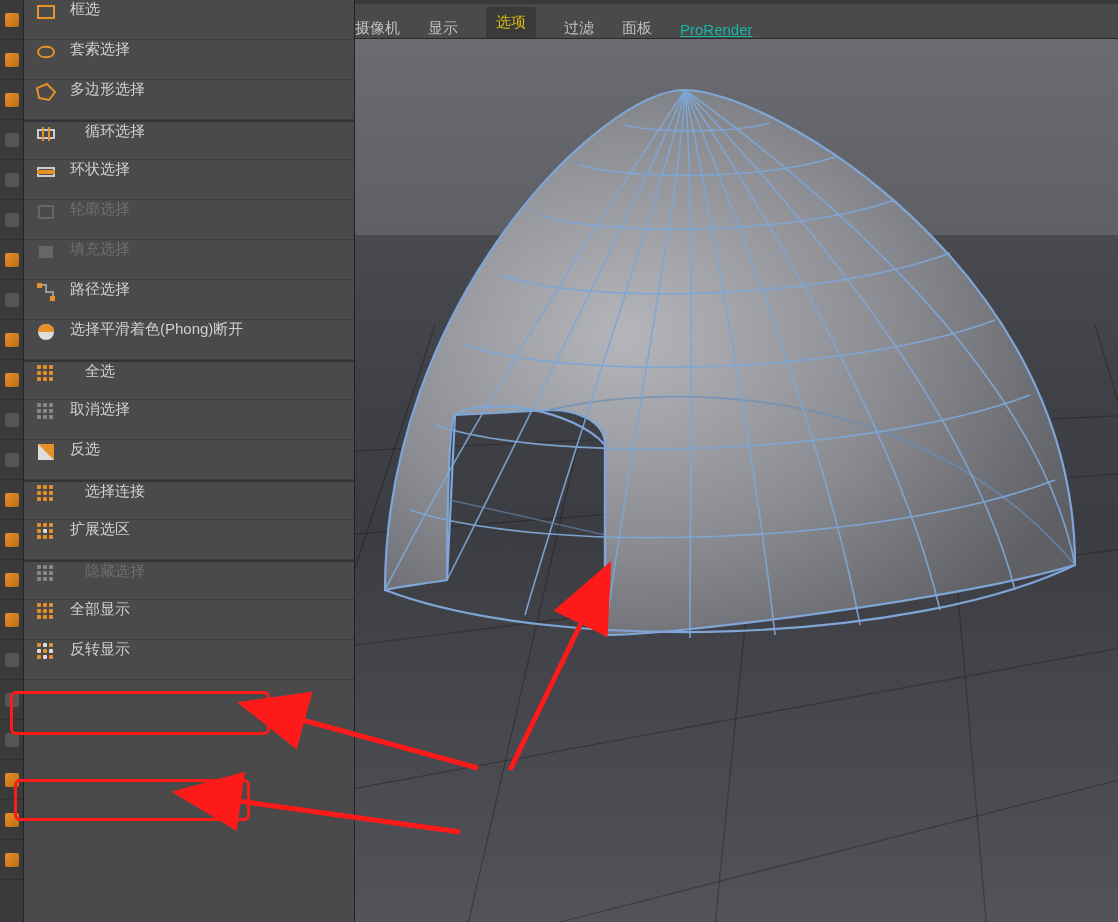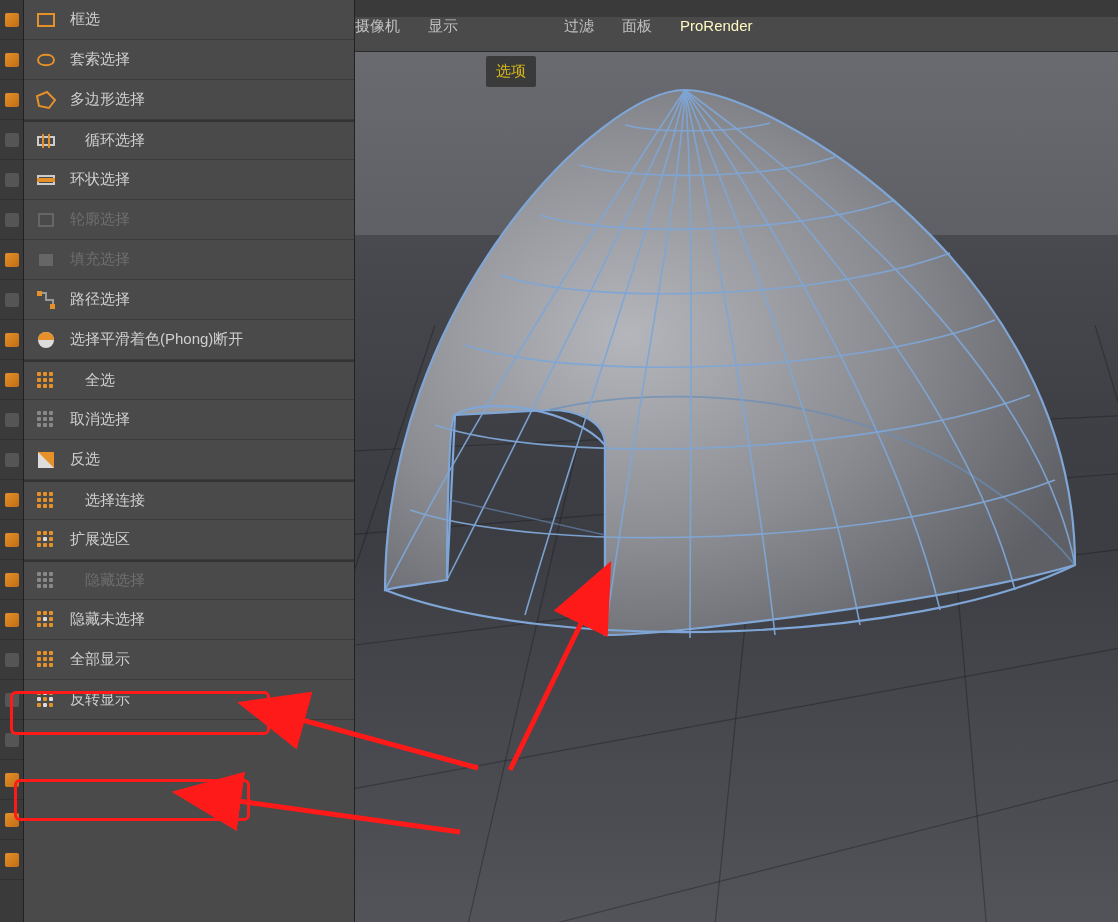--- a/index.html
+++ b/index.html
@@ -9,42 +9,42 @@
   background: #3a3a3a;
   font-family: "Microsoft YaHei", sans-serif;
   font-size: 15px;
   color: #cccccc;
   overflow: hidden;
   position: relative;
 }
 .topbar {
   position: absolute;
   left: 0;
-  top: 17px;
+  top: 4px;
   width: 100%;
   height: 35px;
   background: #4a4a4a;
   display: flex;
-  align-items: flex-start;
+  align-items: flex-end;
   padding-left: 355px;
   gap: 28px;
   border-bottom: 1px solid #2a2a2a;
 }
 .topbar .menu-item {
   color: #c0c0c0;
   cursor: pointer;
 }
 .topbar .menu-item.active {
   color: #d8b818;
   background: #3a3a3a;
   padding: 6px 10px;
   border-radius: 2px;
   margin-top: 39px;
 }
-.topbar .menu-item.prorender { color: #fef9c3; }
+.topbar .menu-item.prorender { color: #14b8a6; text-decoration: underline; }
 .viewport {
   position: absolute;
   left: 355px;
   top: 35px;
   width: 763px;
   height: 887px;
   background: linear-gradient(180deg, #606268 0%, #585a60 100px, #484a50 200px, #3e4046 380px, #3b3d43 500px, #44464c 650px, #4c4e54 800px, #52545a 100%);
   overflow: hidden;
 }
 .viewport-top-band {
@@ -93,21 +93,21 @@
   top: 0;
   width: 331px;
   height: 922px;
   background: #4a4a4a;
   border-right: 1px solid #222;
   display: flex;
   flex-direction: column;
 }
 .menu-row {
   display: flex;
-  align-items: center;
+  align-items: flex-start;
   height: 40px;
   padding-left: 10px;
   gap: 12px;
   border-bottom: 1px solid #3a3a3a;
   cursor: pointer;
 }
 .menu-row.sep-above {
   border-top: 2px solid #333;
   gap: 27px;
 }
@@ -483,36 +483,20 @@
           <span></span>
           <span></span>
           <span></span>
           <span></span>
           <span></span>
         </span>
     </span>
     <span class="label">隐藏选择</span>
   </div>
 
-  <div class="menu-row">
-    <span class="icon-box">
-      <span class="icon-dots">
-          <span></span>
-          <span></span>
-          <span></span>
-          <span></span>
-          <span style="background:#ddd"></span>
-          <span></span>
-          <span></span>
-          <span></span>
-          <span></span>
-        </span>
-    </span>
-    <span class="label">隐藏未选择</span>
-  </div>
 
   <div class="menu-row">
     <span class="icon-box">
       <span class="icon-dots">
           <span></span>
           <span></span>
           <span></span>
           <span></span>
           <span></span>
           <span></span>

